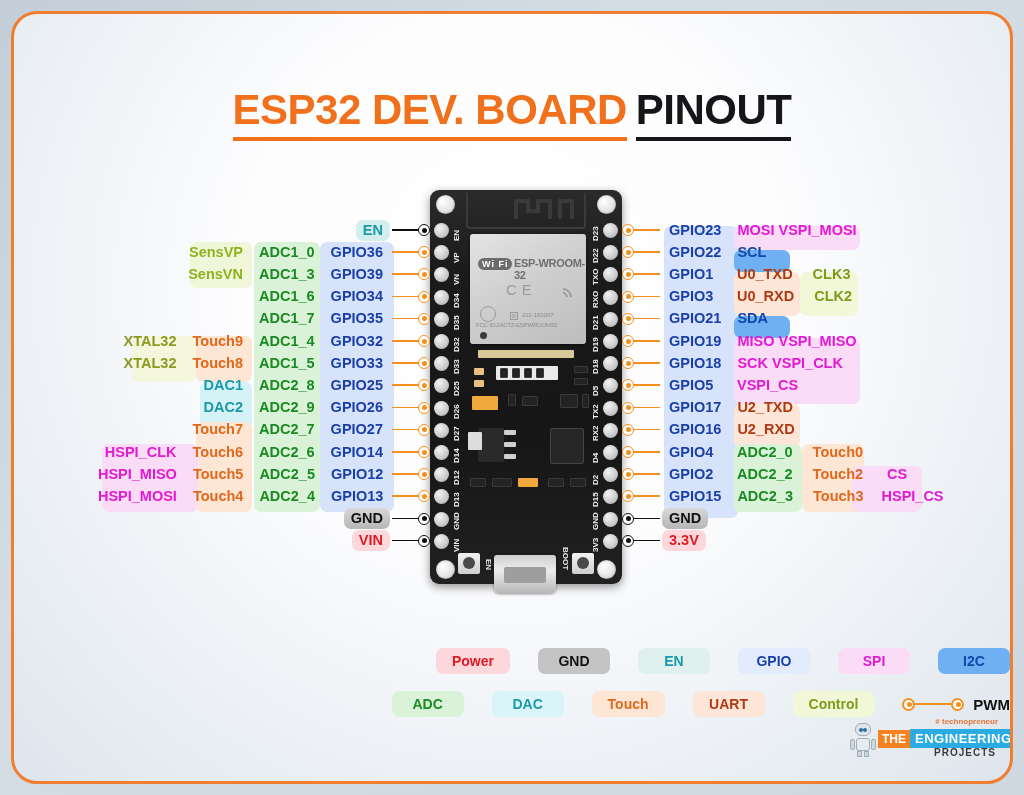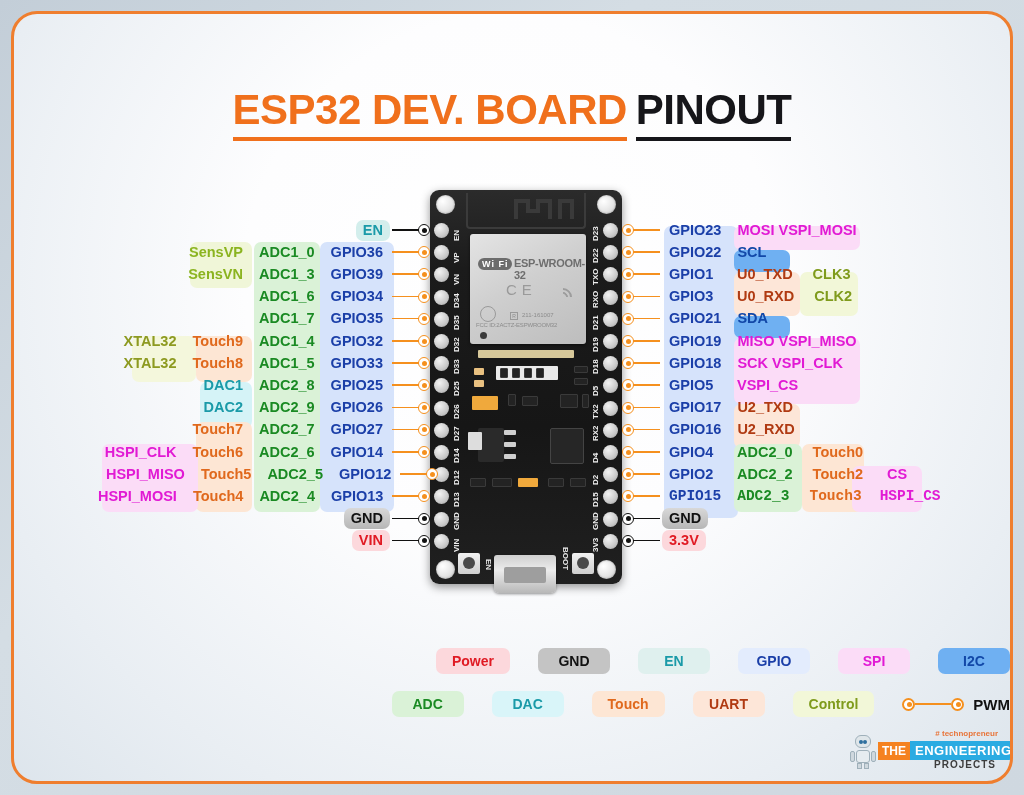--- a/index.html
+++ b/index.html
@@ -157,21 +157,21 @@
          min-width: 72px; text-align: center; }
   .pwm-leg { display: flex; align-items: center; gap: 0; }
   .pwm-leg .pd { width: 13px; height: 13px; border-radius: 50%; border: 2px solid #f5901e;
                  background: #fff; position: relative; }
   .pwm-leg .pd::after { content:''; position:absolute; left:2.5px; top:2.5px; width:5px; height:5px;
                         border-radius:50%; background:#f5901e; }
   .pwm-leg .pl { width: 36px; height: 2px; background: #f5901e; }
   .pwm-leg .tx { margin-left: 9px; font-size: 15px; font-weight: bold; color: #111; }
 
   
-  .logo { position: absolute; right: 10px; bottom: 4px; width: 152px; height: 48px; }
+  .logo { position: absolute; right: 10px; bottom: 16px; width: 152px; height: 48px; }
   .logo .tech { position: absolute; right: 2px; top: 0; font-size: 8px; color: #e8753a;
                 font-weight: bold; }
   .logo .bar { position: absolute; left: 30px; top: 12px; display: flex; align-items: center; }
   .logo .the { background: #f58220; color: #fff; font-size: 12px; font-weight: bold;
                padding: 2px 4px; }
   .logo .eng { background: #2aabe2; color: #fff; font-size: 13px; font-weight: bold;
                padding: 2px 5px; letter-spacing: 0.5px; }
   .logo .proj { position: absolute; right: 4px; top: 30px; font-size: 10px; font-weight: bold;
                 color: #3d3d3d; letter-spacing: 1px; }
   .robot { position: absolute; left: 2px; top: 6px; width: 26px; height: 34px; }
@@ -472,21 +472,21 @@
           <span class="chip c-spi">HSPI_CLK</span>
           <span class="chip c-touch">Touch6</span>
           <span class="chip c-adc">ADC2_6</span>
           <span class="chip c-gpio" style="min-width: 66px; text-align: right;">GPIO14</span>
           <div class="conn pwm right">
             <span class="dot"></span>
             <span class="line"></span>
           </div>
         </div>
       </div>
-      <div class="pinrow lrow" style="top: 449.2px; left: 88px; width: 336px;">
+      <div class="pinrow lrow" style="top: 449.2px; left: 80px; width: 336px;">
         <div style="display: flex; align-items: center; justify-content: flex-end; width: 100%; gap: 2px;">
           <span class="chip c-spi">HSPI_MISO</span>
           <span class="chip c-touch">Touch5</span>
           <span class="chip c-adc">ADC2_5</span>
           <span class="chip c-gpio" style="min-width: 66px; text-align: right;">GPIO12</span>
           <div class="conn pwm right">
             <span class="dot"></span>
             <span class="line"></span>
           </div>
         </div>
@@ -641,21 +641,21 @@
           <div class="conn pwm left">
             <span class="dot"></span>
             <span class="line"></span>
           </div>
           <span class="chip c-gpio" style="min-width: 66px;">GPIO2</span>
           <span class="chip c-adc" style="min-width: 60px;">ADC2_2</span>
           <span class="chip c-touch" style="margin-left: 4px; min-width: 54px;">Touch2</span>
           <span class="chip c-spi" style="margin-left: 8px;">CS</span>
         </div>
       </div>
-      <div class="pinrow rrow" style="top: 471.4px; left: 608px; width: 394px; font-family: Liberation Mono, monospace;">
+      <div class="pinrow rrow" style="top: 471.4px; left: 608px; width: 394px;">
         <div style="display: flex; align-items: center; gap: 2px;">
           <div class="conn pwm left">
             <span class="dot"></span>
             <span class="line"></span>
           </div>
           <span class="chip c-gpio" style="min-width: 66px;">GPIO15</span>
           <span class="chip c-adc" style="min-width: 60px;">ADC2_3</span>
           <span class="chip c-touch" style="margin-left: 4px; min-width: 54px;">Touch3</span>
           <span class="chip c-spi" style="margin-left: 2px;">HSPI_CS</span>
         </div>

